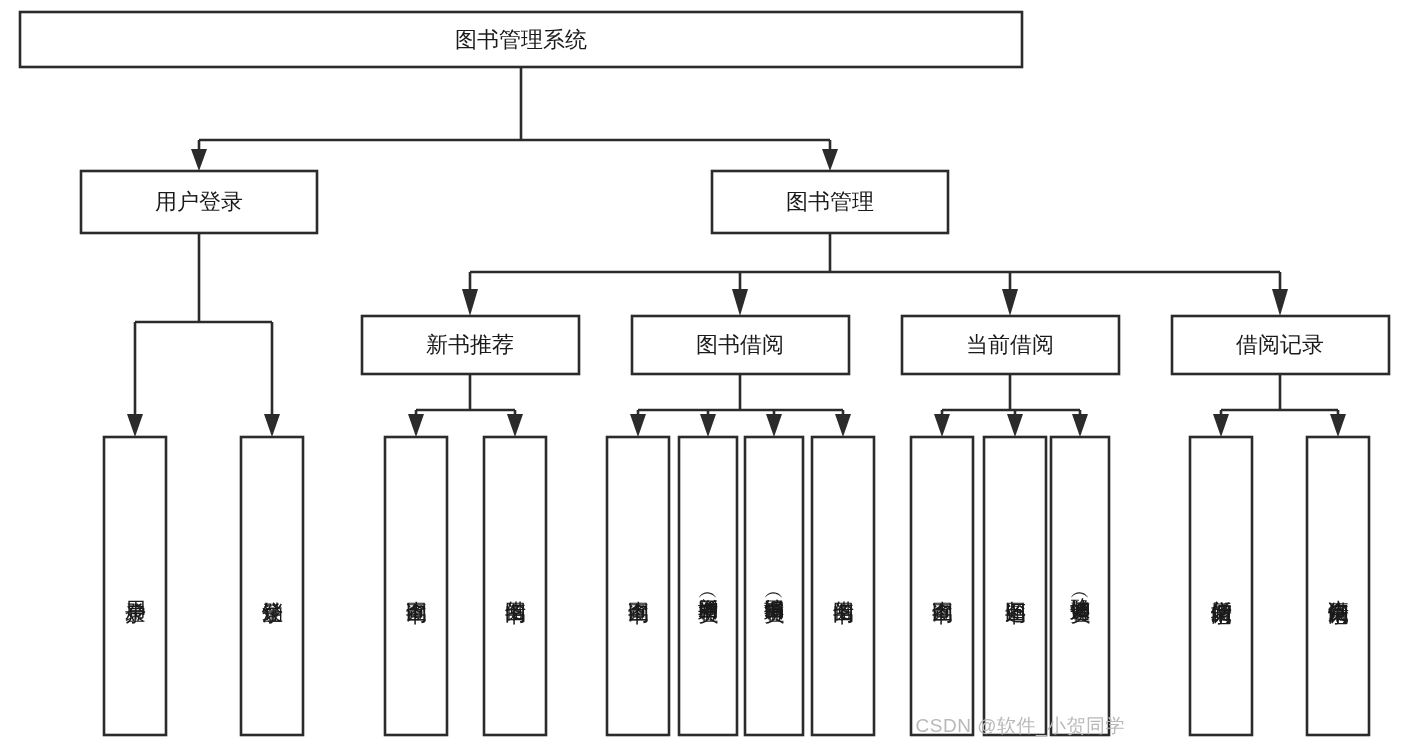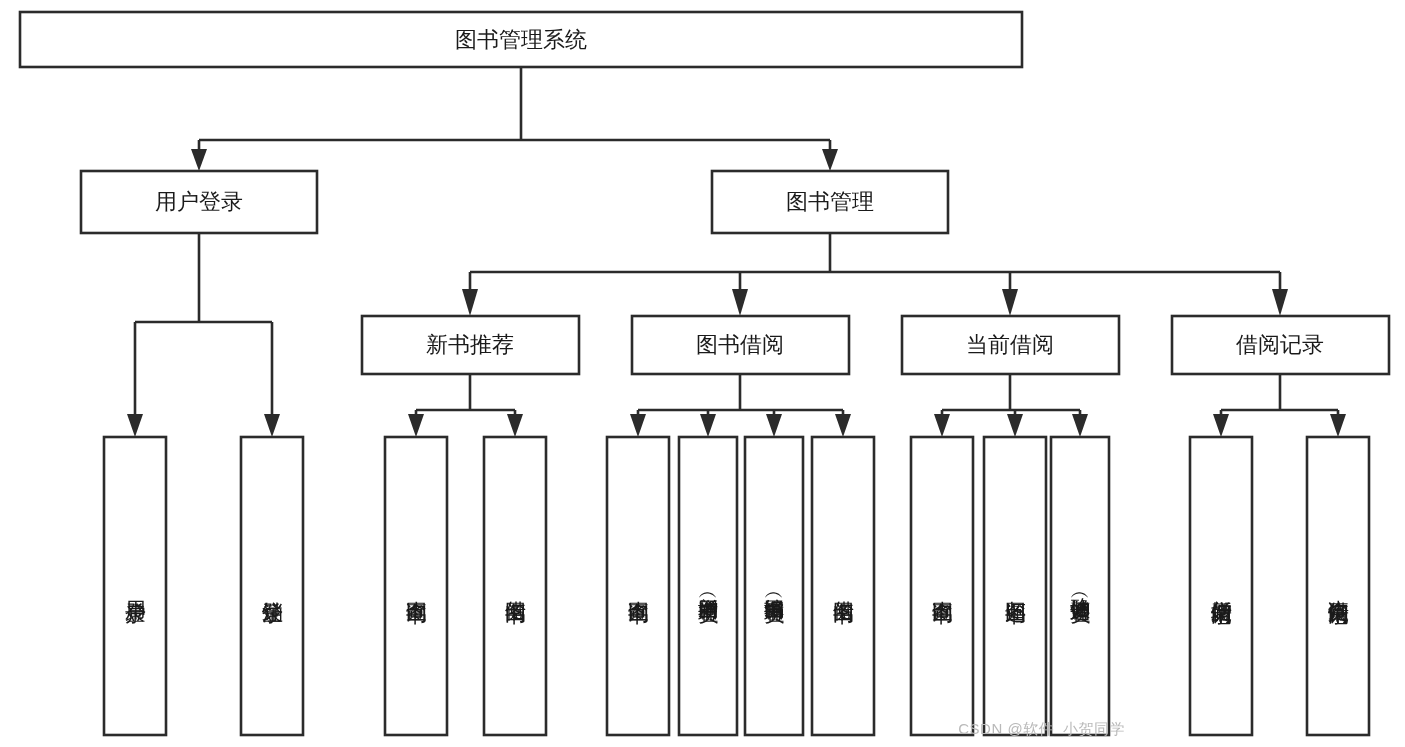--- a/index.html
+++ b/index.html
@@ -71,21 +71,21 @@
     display: flex;
     align-items: center;
     justify-content: center;
     pointer-events: none;
   }
   .watermark {
     position: absolute;
     right: 14px;
     bottom: 8px;
     font-family: "Liberation Sans", "DejaVu Sans", sans-serif;
-    font-size: 15px;
+    font-size: 19px;
     color: #b9b9b9;
     letter-spacing: 0.5px;
     white-space: nowrap;
     user-select: none;
   }
 </style>
 </head>
 <body>
 
 <div id="diagram-root">

